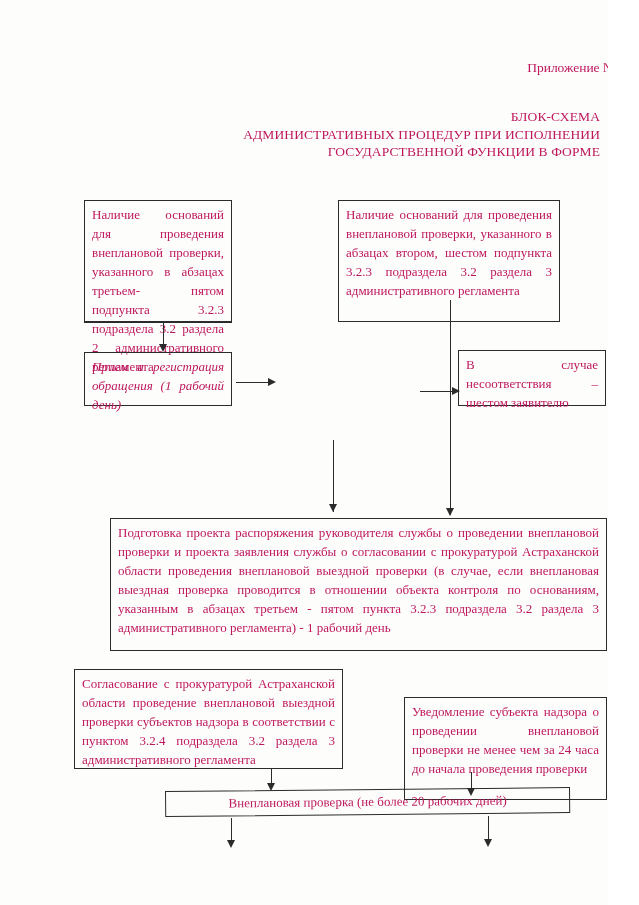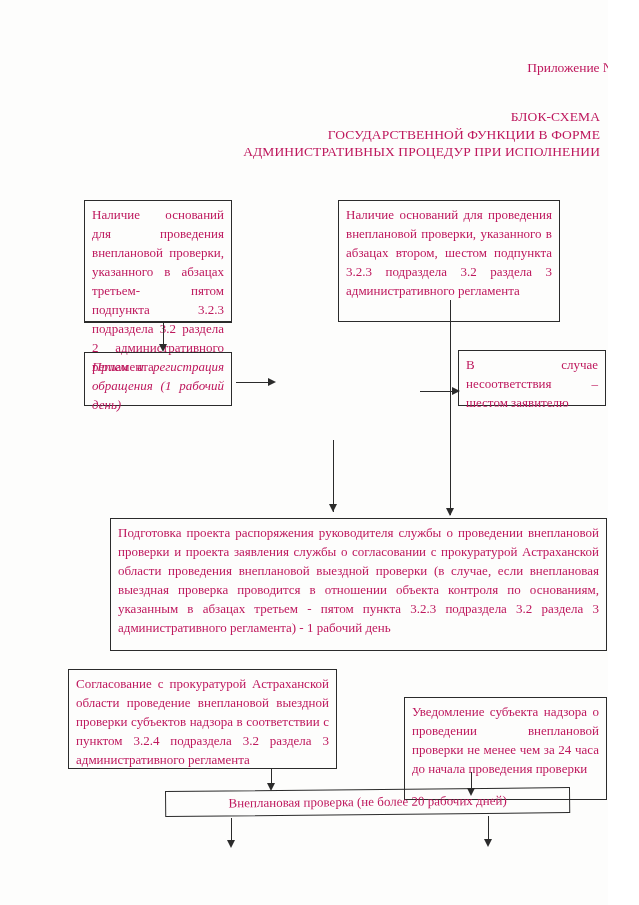--- a/index.html
+++ b/index.html
@@ -87,22 +87,22 @@
 <body>
 
 <div class="page">
 
   <div class="appendix">
     <div>Приложение № 5</div>
   </div>
 
   <div class="title">
     <div>БЛОК-СХЕМА</div>
+    <div>АДМИНИСТРАТИВНЫХ ПРОЦЕДУР ПРИ ИСПОЛНЕНИИ</div>
     <div>ГОСУДАРСТВЕННОЙ ФУНКЦИИ В ФОРМЕ</div>
-    <div>АДМИНИСТРАТИВНЫХ ПРОЦЕДУР ПРИ ИСПОЛНЕНИИ</div>
   </div>
 
   <div class="box" style="left:84px; top:200px; width:148px; height:122px;">Наличие оснований для проведения внеплановой проверки, указанного в абзацах третьем- пятом подпункта 3.2.3 подраздела 3.2 раздела 2 административного регламента</div>
 
   <div class="box" style="left:338px; top:200px; width:222px; height:122px;">Наличие оснований для проведения внеплановой проверки, указанного в абзацах втором, шестом подпункта 3.2.3 подраздела 3.2 раздела 3 административного регламента</div>
 
   <div class="hline" style="left:84px; top:322px; width:148px;"></div>
 
   <div class="vline" style="left:163px; top:322px; height:26px;"></div>
   <div class="arrow-down" style="left:159px; top:344px;"></div>
@@ -119,21 +119,21 @@
   <div class="arrow-right" style="left:268px; top:378px;"></div>
 
   <div class="hline" style="left:420px; top:391px; width:36px;"></div>
   <div class="arrow-right" style="left:452px; top:387px;"></div>
 
   <div class="vline" style="left:333px; top:440px; height:72px;"></div>
   <div class="arrow-down" style="left:329px; top:504px;"></div>
 
   <div class="box" style="left:110px; top:518px; width:497px; height:133px;">Подготовка проекта распоряжения руководителя службы о проведении внеплановой проверки и проекта заявления службы о согласовании с прокуратурой Астраханской области проведения внеплановой выездной проверки (в случае,    если внеплановая выездная проверка проводится в отношении объекта  контроля по основаниям, указанным в абзацах третьем - пятом пункта 3.2.3  подраздела 3.2 раздела 3 административного регламента) - 1 рабочий день</div>
 
-  <div class="box" style="left:68px; top:669px; width:269px; height:100px;">Согласование с прокуратурой Астраханской области проведение внеплановой выездной проверки субъектов надзора в соответствии с пунктом 3.2.4 подраздела 3.2 раздела 3 административного регламента</div>
+  <div class="box" style="left:74px; top:669px; width:269px; height:100px;">Согласование с прокуратурой Астраханской области проведение внеплановой выездной проверки субъектов надзора в соответствии с пунктом 3.2.4 подраздела 3.2 раздела 3 административного регламента</div>
 
   <div class="box" style="left:404px; top:697px; width:203px; height:103px;">Уведомление субъекта надзора о проведении внеплановой проверки не менее чем за 24 часа до начала проведения проверки</div>
 
   <div class="vline" style="left:271px; top:769px; height:18px;"></div>
   <div class="arrow-down" style="left:267px; top:783px;"></div>
 
   <div class="vline" style="left:471px; top:772px; height:20px;"></div>
   <div class="arrow-down" style="left:467px; top:788px;"></div>
 
   <div class="box center" style="left:165px; top:791px; width:405px; height:26px; line-height:18px; padding-top:3px; transform:rotate(-0.55deg); transform-origin: left top;">Внеплановая проверка (не более 20 рабочих дней)</div>

